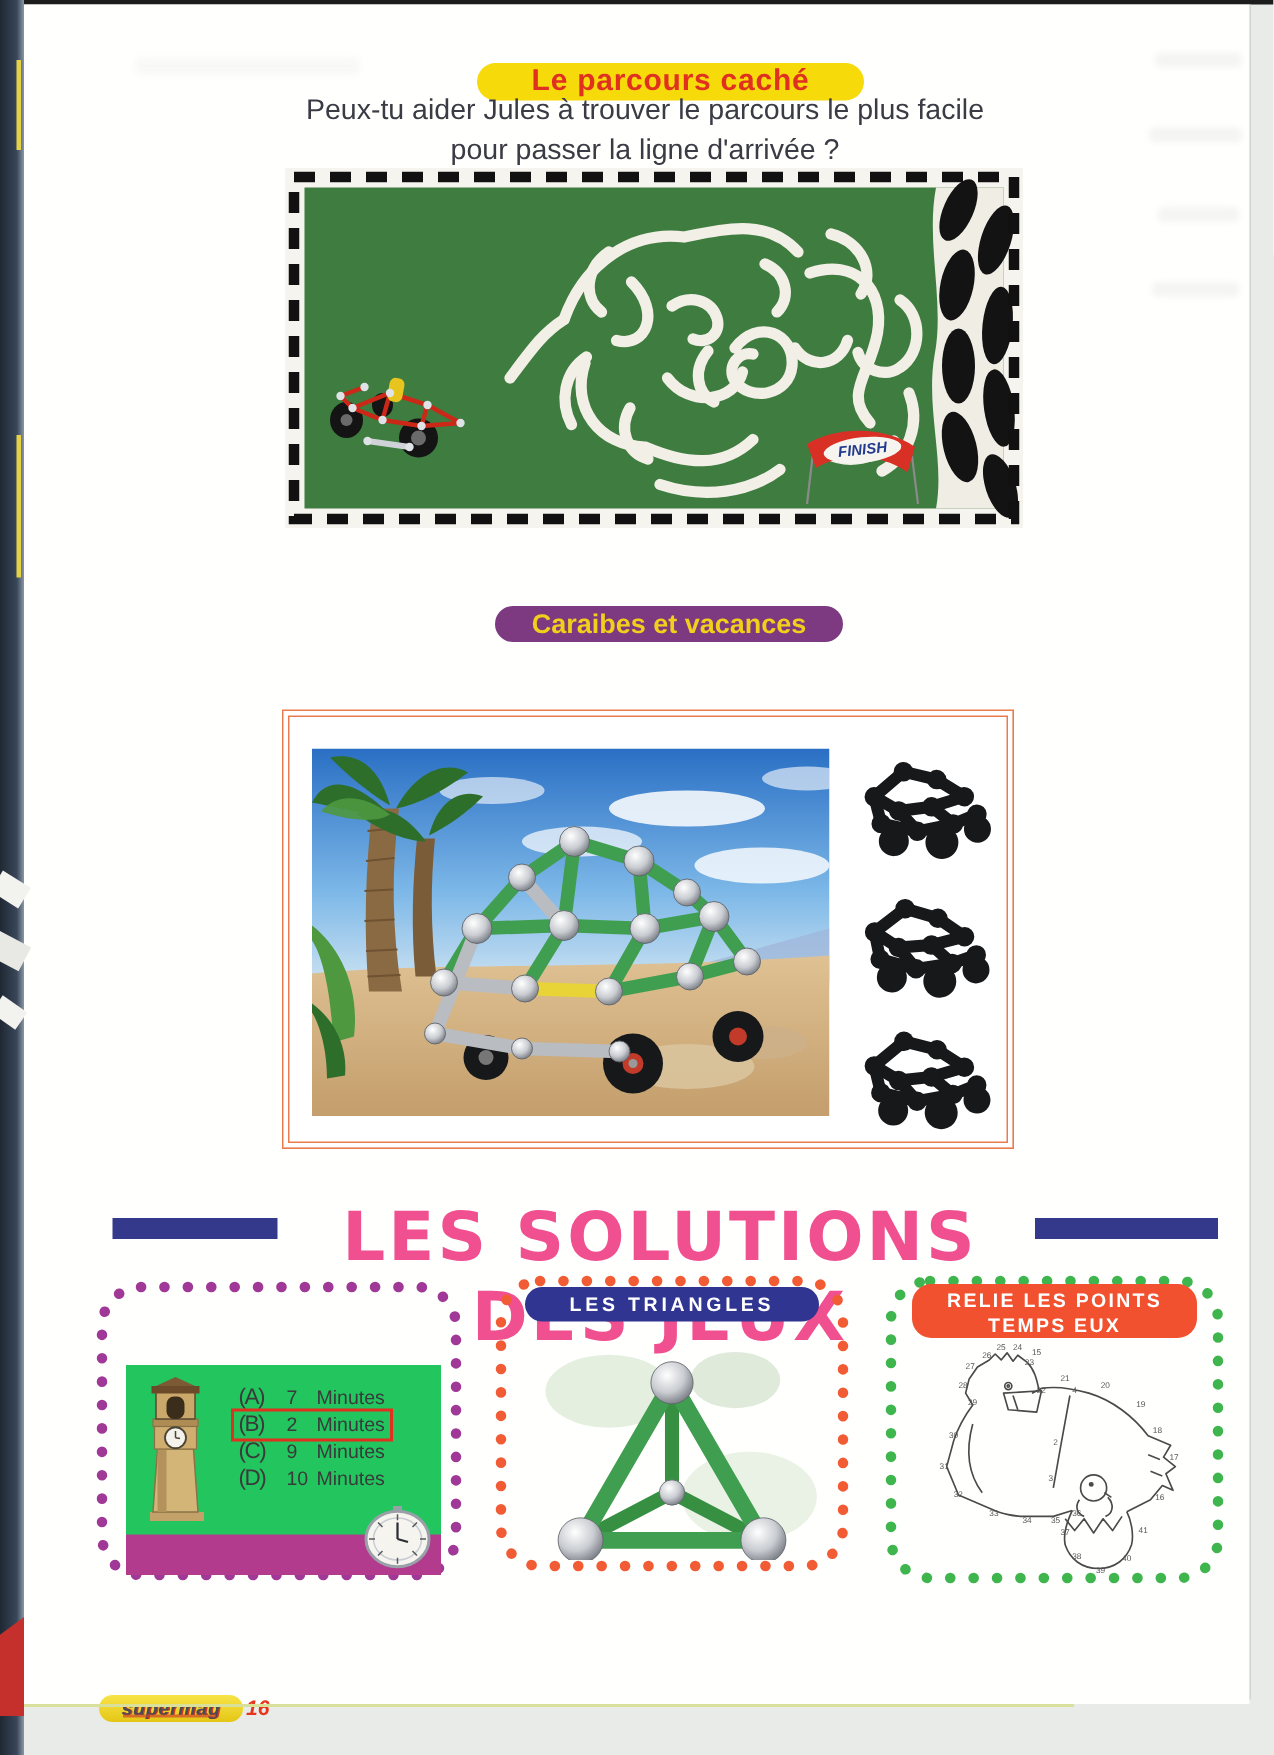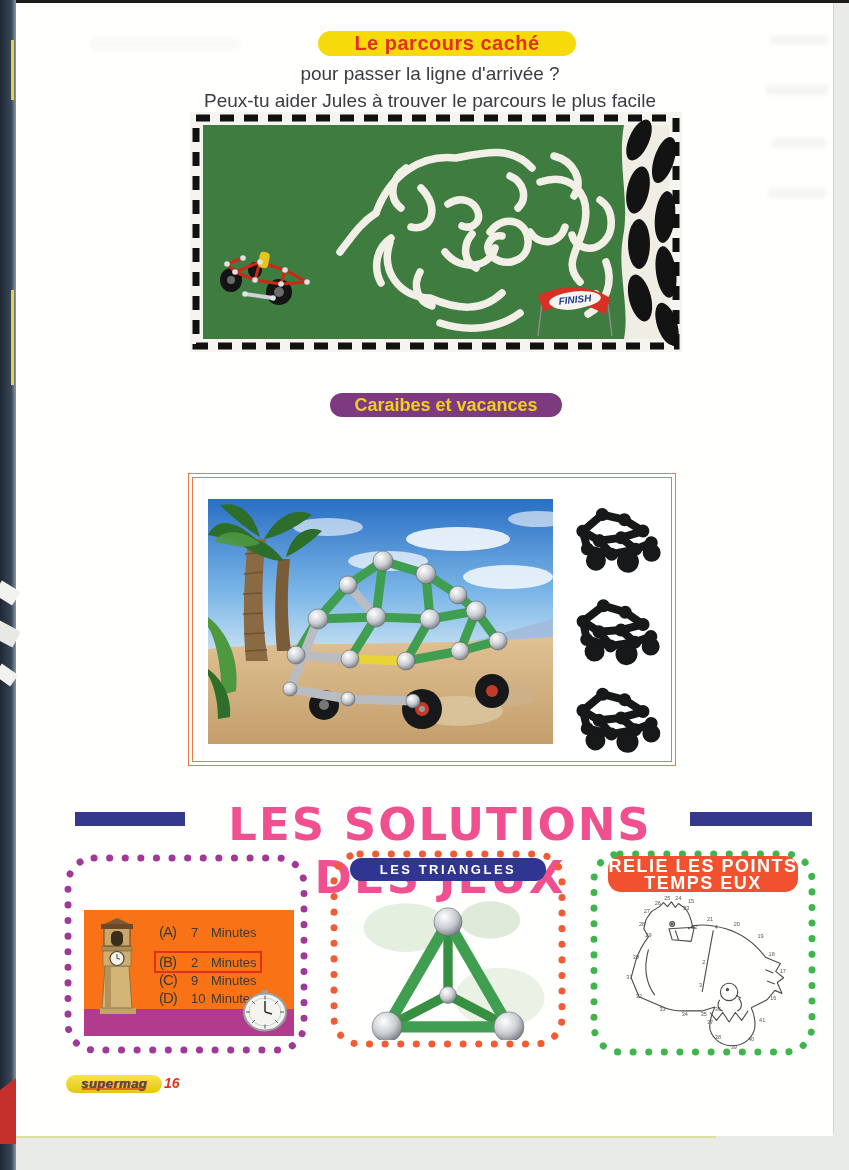--- a/index.html
+++ b/index.html
@@ -20,21 +20,21 @@
   .gutter .y2{position:absolute;left:11px;top:290px;width:3px;height:95px;background:#e6d249;}
   .gutter .chk1{position:absolute;left:-4px;top:585px;width:22px;height:16px;background:#f2f2ee;transform:rotate(32deg);}
   .gutter .chk2{position:absolute;left:-6px;top:625px;width:24px;height:18px;background:#e8e8e4;transform:rotate(28deg);}
   .gutter .chk3{position:absolute;left:-4px;top:668px;width:20px;height:14px;background:#f2f2ee;transform:rotate(35deg);}
   .gutter .red{position:absolute;left:0;top:1078px;width:16px;height:66px;background:#c5302d;clip-path:polygon(0 18%,100% 0,100% 100%,0 100%);}
 
   
   .ghost{position:absolute;background:#9aa59a;opacity:.10;border-radius:4px;filter:blur(2px);}
 
   
-  .pill{position:absolute;text-align:center;font-weight:bold;border-radius:14px;}
+  .pill{position:absolute;text-align:center;font-weight:bold;border-radius:14px;margin-top:11px;}
   .pill-maze{left:318px;top:31px;width:258px;height:25px;line-height:25px;background:#f6da0a;
     color:#e03020;font-size:20px;letter-spacing:.5px;}
   .pill-carib{left:330px;top:393px;width:232px;height:24px;line-height:24px;background:#7d3a80;
     color:#f2cf1a;font-size:18px;}
 
   .para{position:absolute;left:40px;width:780px;text-align:center;color:#3b3b45;font-size:19px;line-height:27px;}
   .para-1{top:60px;}
   .para-2{top:420px;font-size:18.5px;}
 
   .maze-wrap{position:absolute;left:190px;top:112px;width:492px;height:240px;}
@@ -58,38 +58,38 @@
   
   .sbox{position:absolute;}
   .sbox .dotsvg{position:absolute;left:0;top:0;}
   .sbox1{left:60px;top:850px;width:252px;height:208px;}
   .sbox2{left:326px;top:846px;width:244px;height:206px;}
   .sbox3{left:586px;top:846px;width:234px;height:214px;}
 
   .shead{position:absolute;text-align:center;color:#fff;font-weight:bold;border-radius:13px;}
   .shead1{left:26px;top:12px;width:200px;height:23px;line-height:23px;background:#f0a3c0;font-size:14px;letter-spacing:1px;}
   .shead2{left:24px;top:12px;width:196px;height:23px;line-height:23px;background:#2f3590;font-size:13px;letter-spacing:2.5px;}
-  .shead3{left:22px;top:10px;width:190px;height:36px;background:#f1512e;font-size:18px;letter-spacing:1.5px;line-height:17px;padding-top:2px;box-sizing:border-box;}
-
-  .qpanel{position:absolute;left:24px;top:60px;width:210px;height:126px;background:#f97316;overflow:hidden;}
+  .shead3{left:22px;top:10px;width:190px;height:36px;background:#f1512e;font-size:13px;letter-spacing:1.5px;line-height:17px;padding-top:2px;box-sizing:border-box;}
+
+  .qpanel{position:absolute;left:24px;top:60px;width:210px;height:140px;background:#22c55e;overflow:hidden;}
   .qband{position:absolute;left:0;bottom:0;width:100%;height:27px;background:#b23b8d;}
   .tower{position:absolute;left:8px;top:6px;}
   .opts{position:absolute;left:72px;top:13px;color:#3a3a3a;}
   .opt-row{height:18px;line-height:18px;white-space:nowrap;padding:0 3px;}
-  .opt-row.correct{outline:2px solid #e0301e;outline-offset:0px;margin-top:12px;}
+  .opt-row.correct{outline:2px solid #e0301e;outline-offset:0px;}
   .opt-letter{font-size:15px;letter-spacing:-1px;display:inline-block;width:32px;}
   .opt-value{font-size:13px;display:inline-block;width:20px;}
   .opt-unit{font-size:13px;}
   .stopwatch{position:absolute;right:5px;bottom:3px;}
 
   .tri-area{position:absolute;left:20px;top:44px;width:204px;height:150px;}
   .duck-area{position:absolute;left:12px;top:48px;width:210px;height:158px;}
 
   
-  .footer-logo{position:absolute;left:66px;top:1075px;width:112px;height:18px;}
+  .footer-logo{position:absolute;left:66px;top:1130px;width:112px;height:18px;}
   .logo-pill{position:absolute;left:0;top:0;width:96px;height:18px;border-radius:9px;
     background:linear-gradient(#f8e448,#e4c615);text-align:center;}
   .logo-text{font-size:13px;font-weight:bold;font-style:italic;color:#4b4b58;line-height:17px;
     text-shadow:1px 0 0 #d33a20;letter-spacing:.5px;}
   .logo-sub{position:absolute;left:16px;top:13px;width:62px;height:2px;background:#d0452a;opacity:.7;}
   .logo-num{position:absolute;left:98px;top:0;font-size:14px;font-weight:bold;font-style:italic;color:#e8341c;}
 </style>
 </head>
 <body>
 
@@ -132,22 +132,22 @@
 <div class="page"></div>
 
 <div class="ghost" style="left:770px;top:35px;width:58px;height:10px;"></div>
 <div class="ghost" style="left:766px;top:85px;width:62px;height:10px;"></div>
 <div class="ghost" style="left:772px;top:138px;width:54px;height:10px;"></div>
 <div class="ghost" style="left:768px;top:188px;width:58px;height:10px;"></div>
 <div class="ghost" style="left:90px;top:38px;width:150px;height:12px;opacity:.06;"></div>
 
 <div class="pill pill-maze">Le parcours caché</div>
 <div class="para para-1">
+  <div>Peux-tu aider Jules à trouver le parcours le plus facile</div>
   <div>pour passer la ligne d'arrivée ?</div>
-  <div>Peux-tu aider Jules à trouver le parcours le plus facile</div>
 </div>
 
 <div class="maze-wrap">
 <svg width="492" height="240" viewBox="0 0 492 240">
   <rect x="0" y="0" width="492" height="240" fill="#f6f4ee"></rect>
   <rect x="13" y="13" width="466" height="214" fill="#3e7c3f"></rect>
 
   <rect x="13" y="13" width="466" height="214" fill="url(#none)" opacity="0"></rect>
 
   <g>

